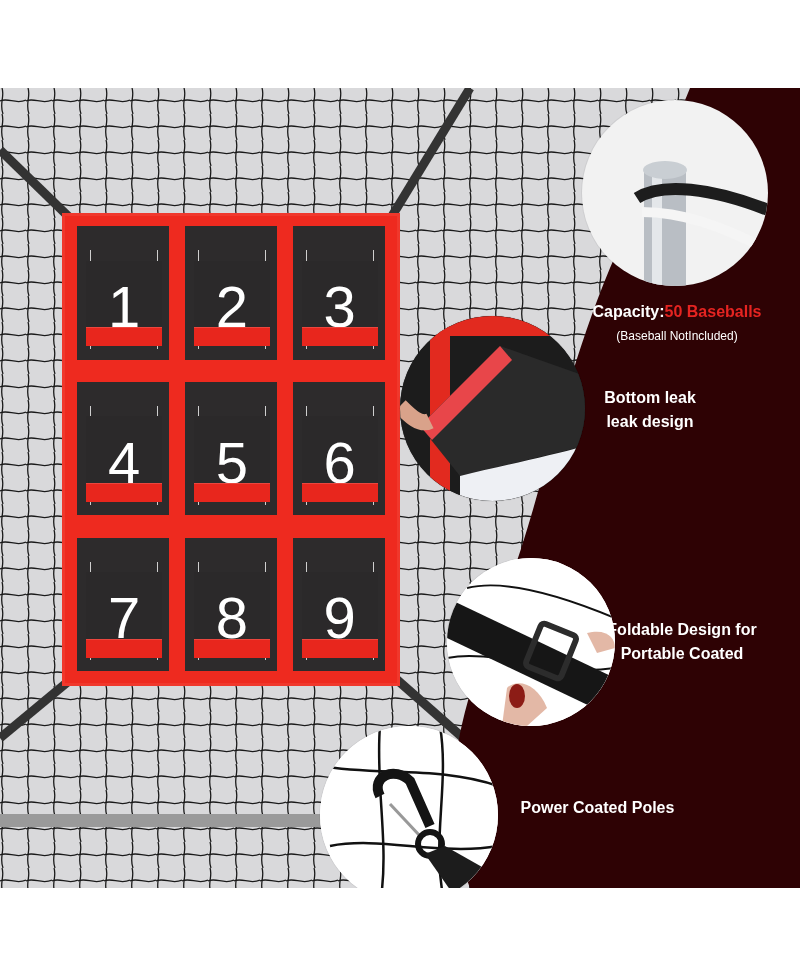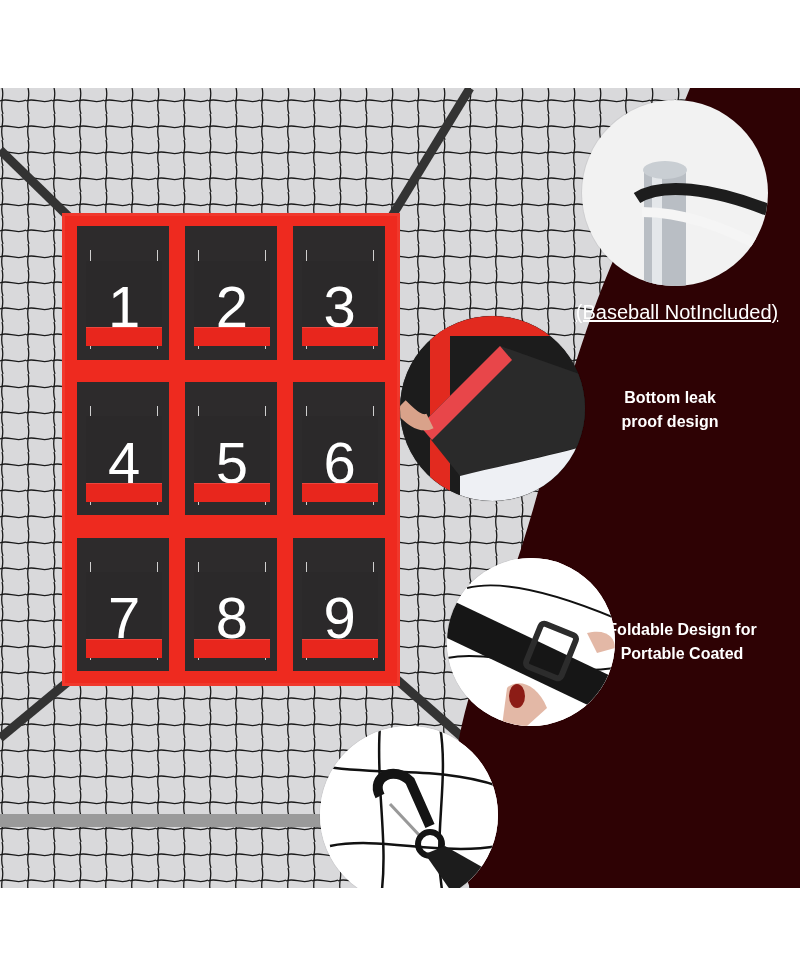--- a/index.html
+++ b/index.html
@@ -41,21 +41,21 @@
     
     .circle {
       position: absolute; border-radius: 50%; overflow: hidden;
       background: #ffffff; box-shadow: 0 0 0 1px rgba(0,0,0,0.05);
     }
     .caption {
       position: absolute; color: #ffffff; font-weight: 700; font-size: 16px;
       line-height: 24px; text-align: center; white-space: nowrap;
     }
     .caption .accent { color: #e52421; }
-    .caption .sub { font-weight: 400; font-size: 20px; text-decoration: underline; }
+    .caption .sub { font-weight: 400; font-size: 12px; }
   </style>
 </head>
 <body>
 
 <div class="stage">
 
   <svg class="net-svg" viewBox="0 0 800 800">
     <defs>
       <pattern id="mesh" width="26" height="26" patternUnits="userSpaceOnUse">
         <path d="M2 0 C 5 8, -1 16, 3 26" stroke="#1a1a1a" stroke-width="1.3" fill="none"></path>
@@ -151,37 +151,40 @@
   <div class="circle" style="left:582px;top:12px;width:186px;height:186px;background:#f2f2f2;">
     <svg width="186" height="186" viewBox="0 0 186 186">
       <rect x="62" y="70" width="42" height="120" fill="#b9bec4"></rect>
       <rect x="70" y="70" width="10" height="120" fill="#e4e7ea"></rect>
       <ellipse cx="83" cy="70" rx="22" ry="9" fill="#c9ced3"></ellipse>
       <path d="M55 98 C 80 82, 130 88, 186 110" stroke="#1d1d1d" stroke-width="12" fill="none"></path>
       <path d="M60 112 C 100 112, 140 126, 186 150" stroke="#f5f5f5" stroke-width="10" fill="none"></path>
     </svg>
   </div>
   <div class="caption" style="left:572px;top:212px;width:210px;">
+    <div>
+      <span>Capacity:</span><span class="accent">50 Baseballs</span>
+    </div>
     <div class="sub">(Baseball NotIncluded)</div>
   </div>
 
   <div class="circle" style="left:400px;top:228px;width:185px;height:185px;background:#1c1c1c;">
     <svg width="185" height="185" viewBox="0 0 185 185">
       <rect x="0" y="0" width="185" height="185" fill="#1c1c1c"></rect>
       <rect x="30" y="0" width="20" height="185" fill="#e22a1f"></rect>
       <rect x="0" y="0" width="185" height="20" fill="#e22a1f"></rect>
       <path d="M20 110 L100 30 L185 60 L185 130 L60 160 Z" fill="#2a2a2a"></path>
       <path d="M20 110 L100 30 L112 44 L32 124 Z" fill="#e8464a"></path>
       <path d="M60 160 C 100 150, 150 140, 185 130 L185 185 L60 185 Z" fill="#eef0f4"></path>
       <path d="M0 90 C 10 100, 20 110, 30 105" stroke="#d9a28a" stroke-width="16" fill="none"></path>
     </svg>
   </div>
-  <div class="caption" style="left:610px;top:298px;width:120px;">
+  <div class="caption" style="left:590px;top:298px;width:120px;">
     <div>Bottom leak</div>
-    <div>proof design</div>
+    <div>leak design</div>
   </div>
 
   <div class="circle" style="left:447px;top:470px;width:168px;height:168px;">
     <svg width="168" height="168" viewBox="0 0 168 168">
       <rect x="0" y="0" width="168" height="168" fill="#ffffff"></rect>
       <path d="M20 30 C 60 20, 120 40, 168 60" stroke="#111" stroke-width="2" fill="none"></path>
       <path d="M0 100 C 50 90, 100 120, 168 110" stroke="#111" stroke-width="2" fill="none"></path>
       <path d="M0 40 L168 120 L168 160 L0 80 Z" fill="#161616"></path>
       <rect x="85" y="70" width="38" height="46" rx="4" fill="none" stroke="#2c2c2c" stroke-width="6" transform="rotate(22 104 93)"></rect>
       <path d="M140 75 C 160 70, 168 80, 168 90 L150 95 Z" fill="#e3b8a6"></path>
@@ -200,14 +203,17 @@
       <path d="M0 40 C 60 50, 120 40, 178 60" stroke="#111" stroke-width="2.5" fill="none"></path>
       <path d="M10 120 C 60 110, 120 130, 178 120" stroke="#111" stroke-width="2.5" fill="none"></path>
       <path d="M60 0 C 55 60, 70 120, 60 178" stroke="#111" stroke-width="2.5" fill="none"></path>
       <path d="M120 0 C 130 60, 110 120, 125 178" stroke="#111" stroke-width="2.5" fill="none"></path>
       <path d="M60 70 C 50 50, 75 40, 90 55 L110 100" stroke="#141414" stroke-width="10" fill="none"></path>
       <line x1="70" y1="78" x2="100" y2="110" stroke="#999" stroke-width="3"></line>
       <circle cx="110" cy="118" r="12" fill="none" stroke="#141414" stroke-width="6"></circle>
       <path d="M105 128 L140 178 L178 178 L178 150 L125 120 Z" fill="#1c1c1c"></path>
     </svg>
   </div>
+  <div class="caption" style="left:505px;top:708px;width:185px;">
+    <div>Power Coated Poles</div>
+  </div>
 
 </div>
 
 </body></html>

